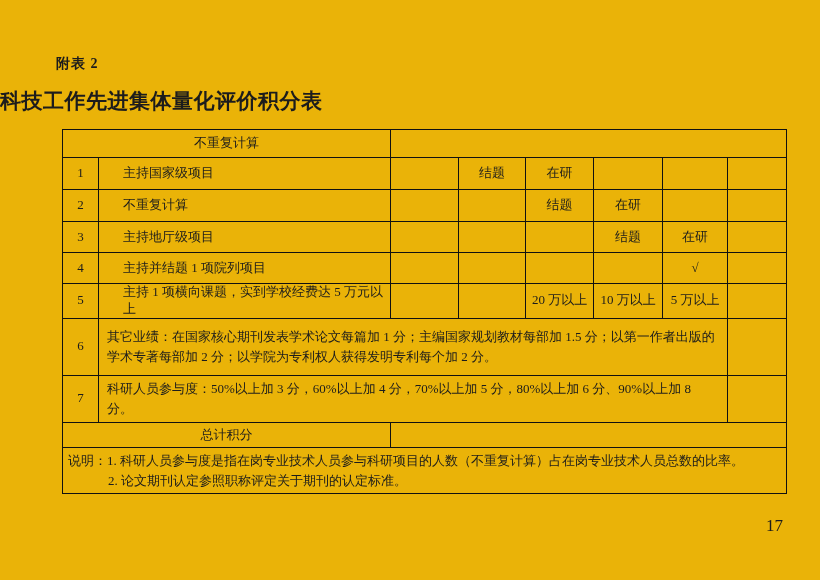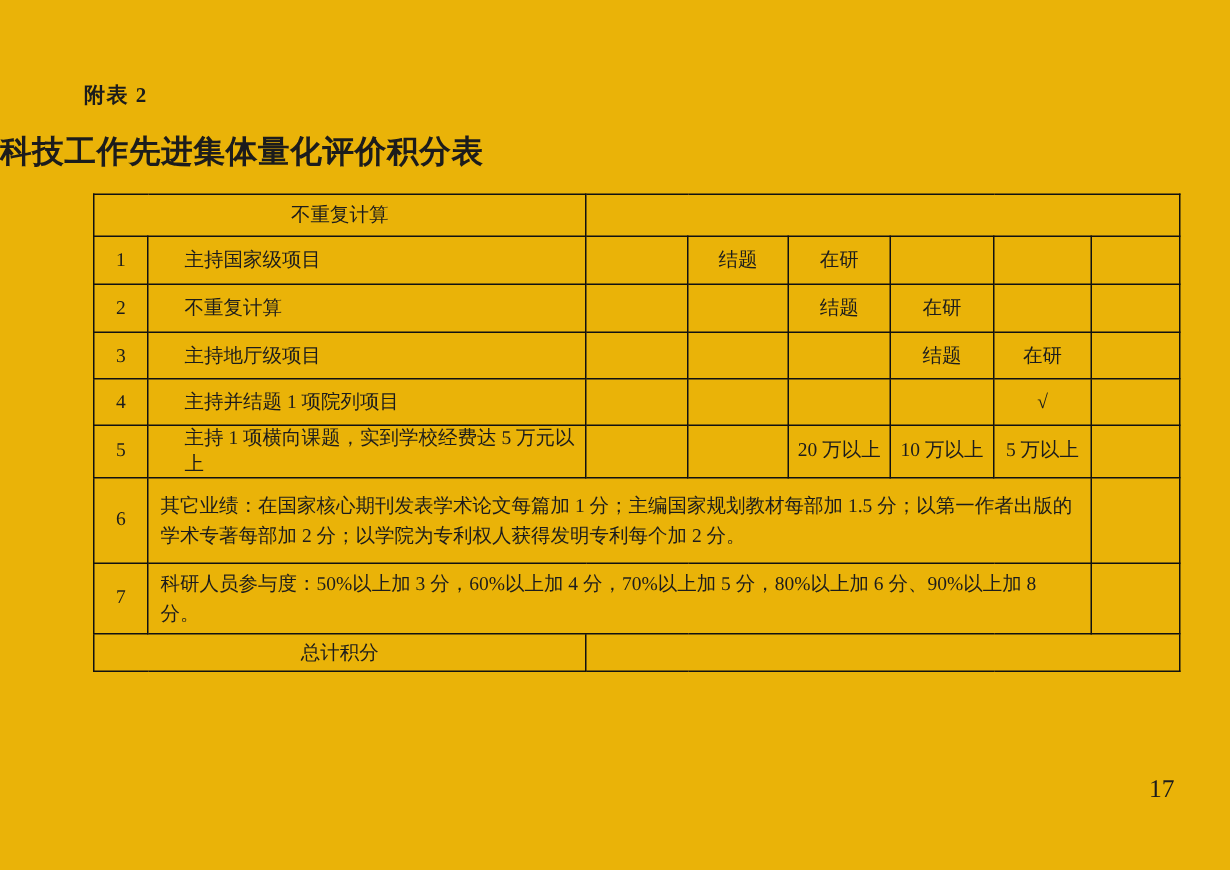--- a/index.html
+++ b/index.html
@@ -176,19 +176,25 @@
         <td class="c">7</td>
         <td colspan="6" class="wide-text">科研人员参与度：50%以上加 3 分，60%以上加 4 分，70%以上加 5 分，80%以上加 6 分、90%以上加 8 分。</td>
         <td class="c"></td>
       </tr>
 
       <tr class="rT">
         <td colspan="2" class="c">总计积分</td>
         <td colspan="6" class="c"></td>
       </tr>
 
+      <tr class="rN">
+        <td colspan="8" class="notes">
+          <div class="note-line"><span>说明：</span><span>1. 科研人员参与度是指在岗专业技术人员参与科研项目的人数（不重复计算）占在岗专业技术人员总数的比率。</span></div>
+          <div class="note-line note-line-2">2. 论文期刊认定参照职称评定关于期刊的认定标准。</div>
+        </td>
+      </tr>
 
     </tbody>
   </table>
 
   <div class="page-number">17</div>
 
 </div>
 
 </body></html>

